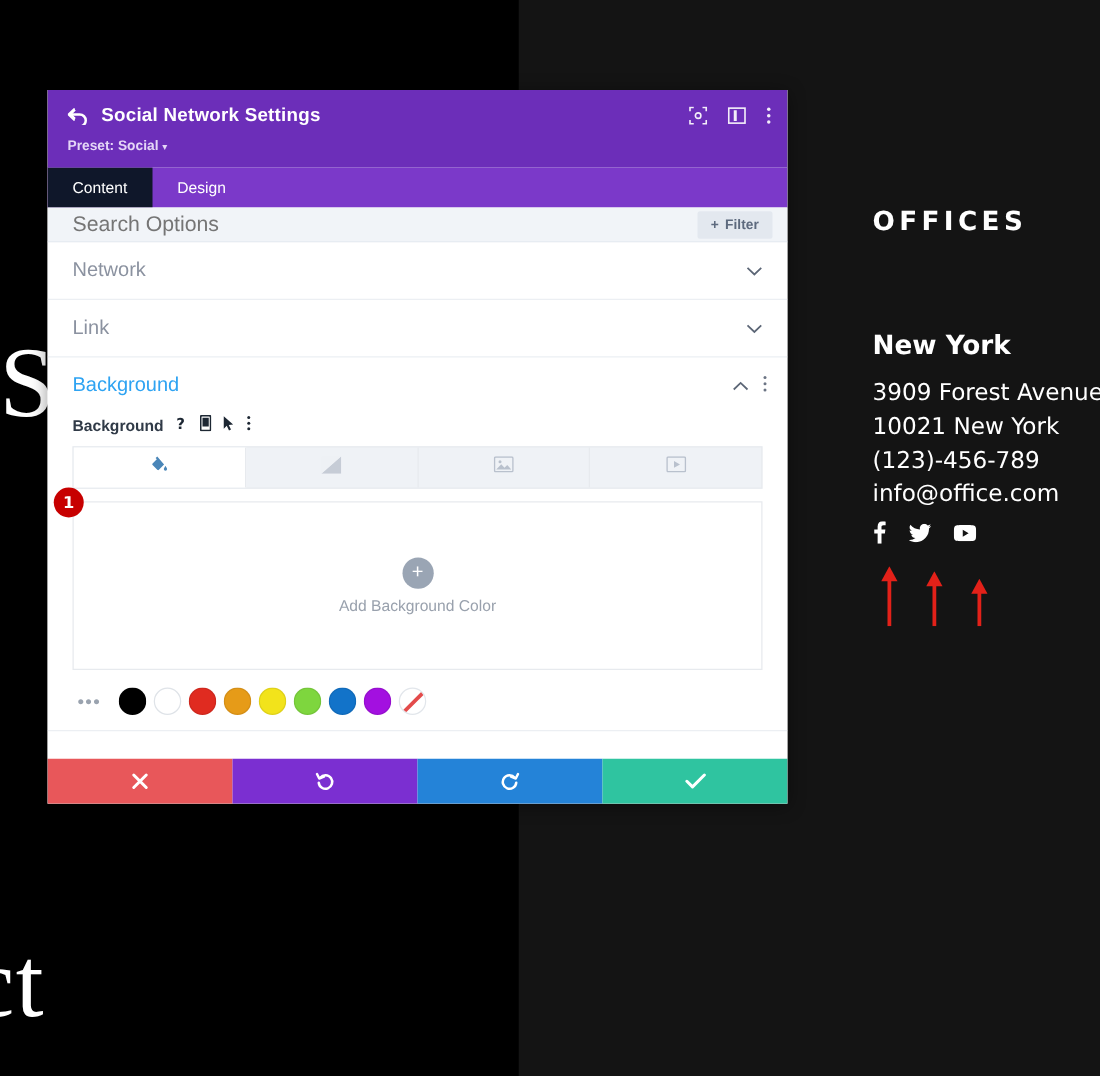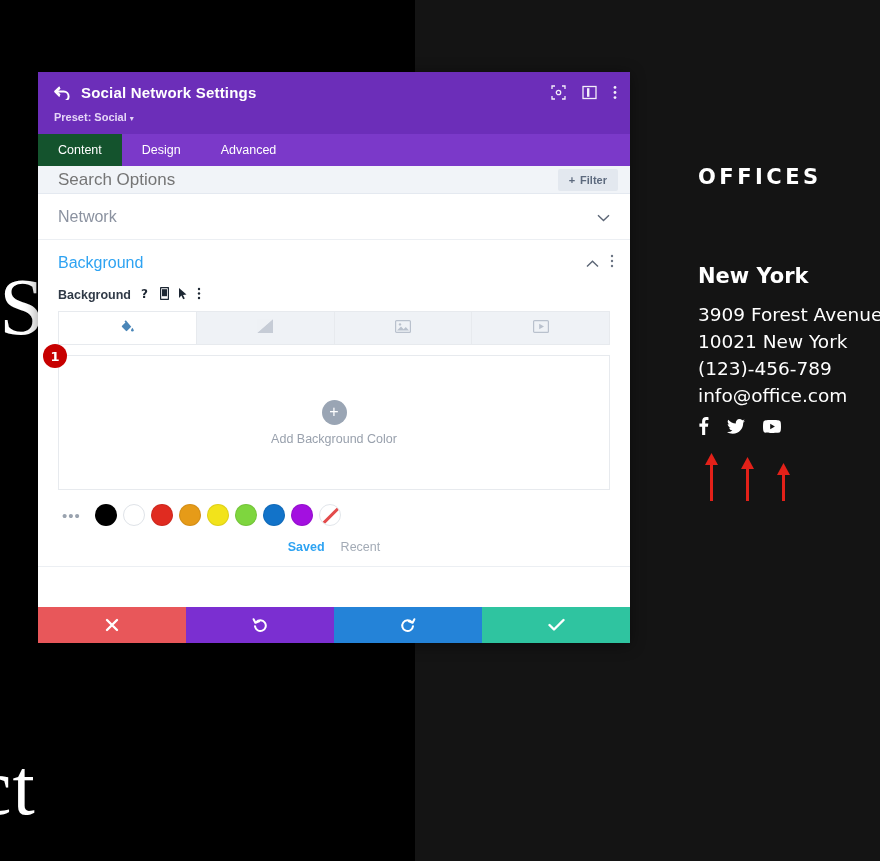--- a/index.html
+++ b/index.html
@@ -109,21 +109,21 @@
     background: #7b39c9;
     display: flex; align-items: stretch;
     height: 32px;
   }
   .tab {
     display: flex; align-items: center; justify-content: center;
     padding: 0 20px;
     color: #ffffff; font-size: 12.5px;
     cursor: pointer;
   }
-  .tab.active { background: #14532d; font-weight: normal; }
+  .tab.active { background: #0f172a; font-weight: normal; }
 
   
   #search-row {
     background: #f1f4f8;
     height: 28px;
     display: flex; align-items: center; justify-content: space-between;
     padding-left: 20px; padding-right: 0;
     border-bottom: 1px solid #e4e9f0;
   }
   #search-input {
@@ -346,21 +346,20 @@
           <circle cx="2" cy="7.5" r="1.4" fill="#fff"></circle>
           <circle cx="2" cy="12.6" r="1.4" fill="#fff"></circle>
         </svg>
       </span>
     </div>
   </div>
 
   <div id="tab-bar">
     <div class="tab active">Content</div>
     <div class="tab">Design</div>
-    <div class="tab">Advanced</div>
   </div>
 
   <div id="search-row">
     <input id="search-input" type="text" placeholder="Search Options" style="">
     <div id="filter-button">
       <span>+</span>
       <span>Filter</span>
     </div>
   </div>
 
@@ -368,20 +367,28 @@
 
     <div class="accordion-row">
       <span class="accordion-title">Network</span>
       <span class="chev">
         <svg width="13" height="8" viewBox="0 0 13 8">
             <path d="M1 1.3 6.5 6.6 12 1.3" fill="none" stroke="#5c6676" stroke-width="1.4"></path>
           </svg>
       </span>
     </div>
 
+    <div class="accordion-row">
+      <span class="accordion-title">Link</span>
+      <span class="chev">
+        <svg width="13" height="8" viewBox="0 0 13 8">
+            <path d="M1 1.3 6.5 6.6 12 1.3" fill="none" stroke="#5c6676" stroke-width="1.4"></path>
+          </svg>
+      </span>
+    </div>
 
     <div id="bg-section">
 
       <div id="bg-section-head">
         <span id="bg-section-title">Background</span>
         <span id="bg-head-right">
           <span>
             <svg width="13" height="8" viewBox="0 0 13 8">
                 <path d="M1 6.6 6.5 1.3 12 6.6" fill="none" stroke="#5c6676" stroke-width="1.4"></path>
               </svg>
@@ -472,24 +479,20 @@
           <span class="swatch white" style="background:#ffffff"></span>
           <span class="swatch" style="background:#e02b20"></span>
           <span class="swatch" style="background:#e69b18"></span>
           <span class="swatch" style="background:#f2e31b"></span>
           <span class="swatch" style="background:#7ed63e"></span>
           <span class="swatch" style="background:#1273c9"></span>
           <span class="swatch" style="background:#a310e0"></span>
           <span class="swatch transparent"></span>
         </div>
 
-        <div id="saved-recent">
-          <span class="sr-tab active">Saved</span>
-          <span class="sr-tab inactive">Recent</span>
-        </div>
       </div>
     </div>
 
     <div id="help-row">
       <span>
         <svg width="15" height="15" viewBox="0 0 15 15">
           <circle cx="7.5" cy="7.5" r="7" fill="#2a8fd8"></circle>
           <text x="4.7" y="11.3" font-family="DejaVu Sans, sans-serif" font-size="10" font-weight="bold" fill="#ffffff">?</text>
         </svg>
       </span>

